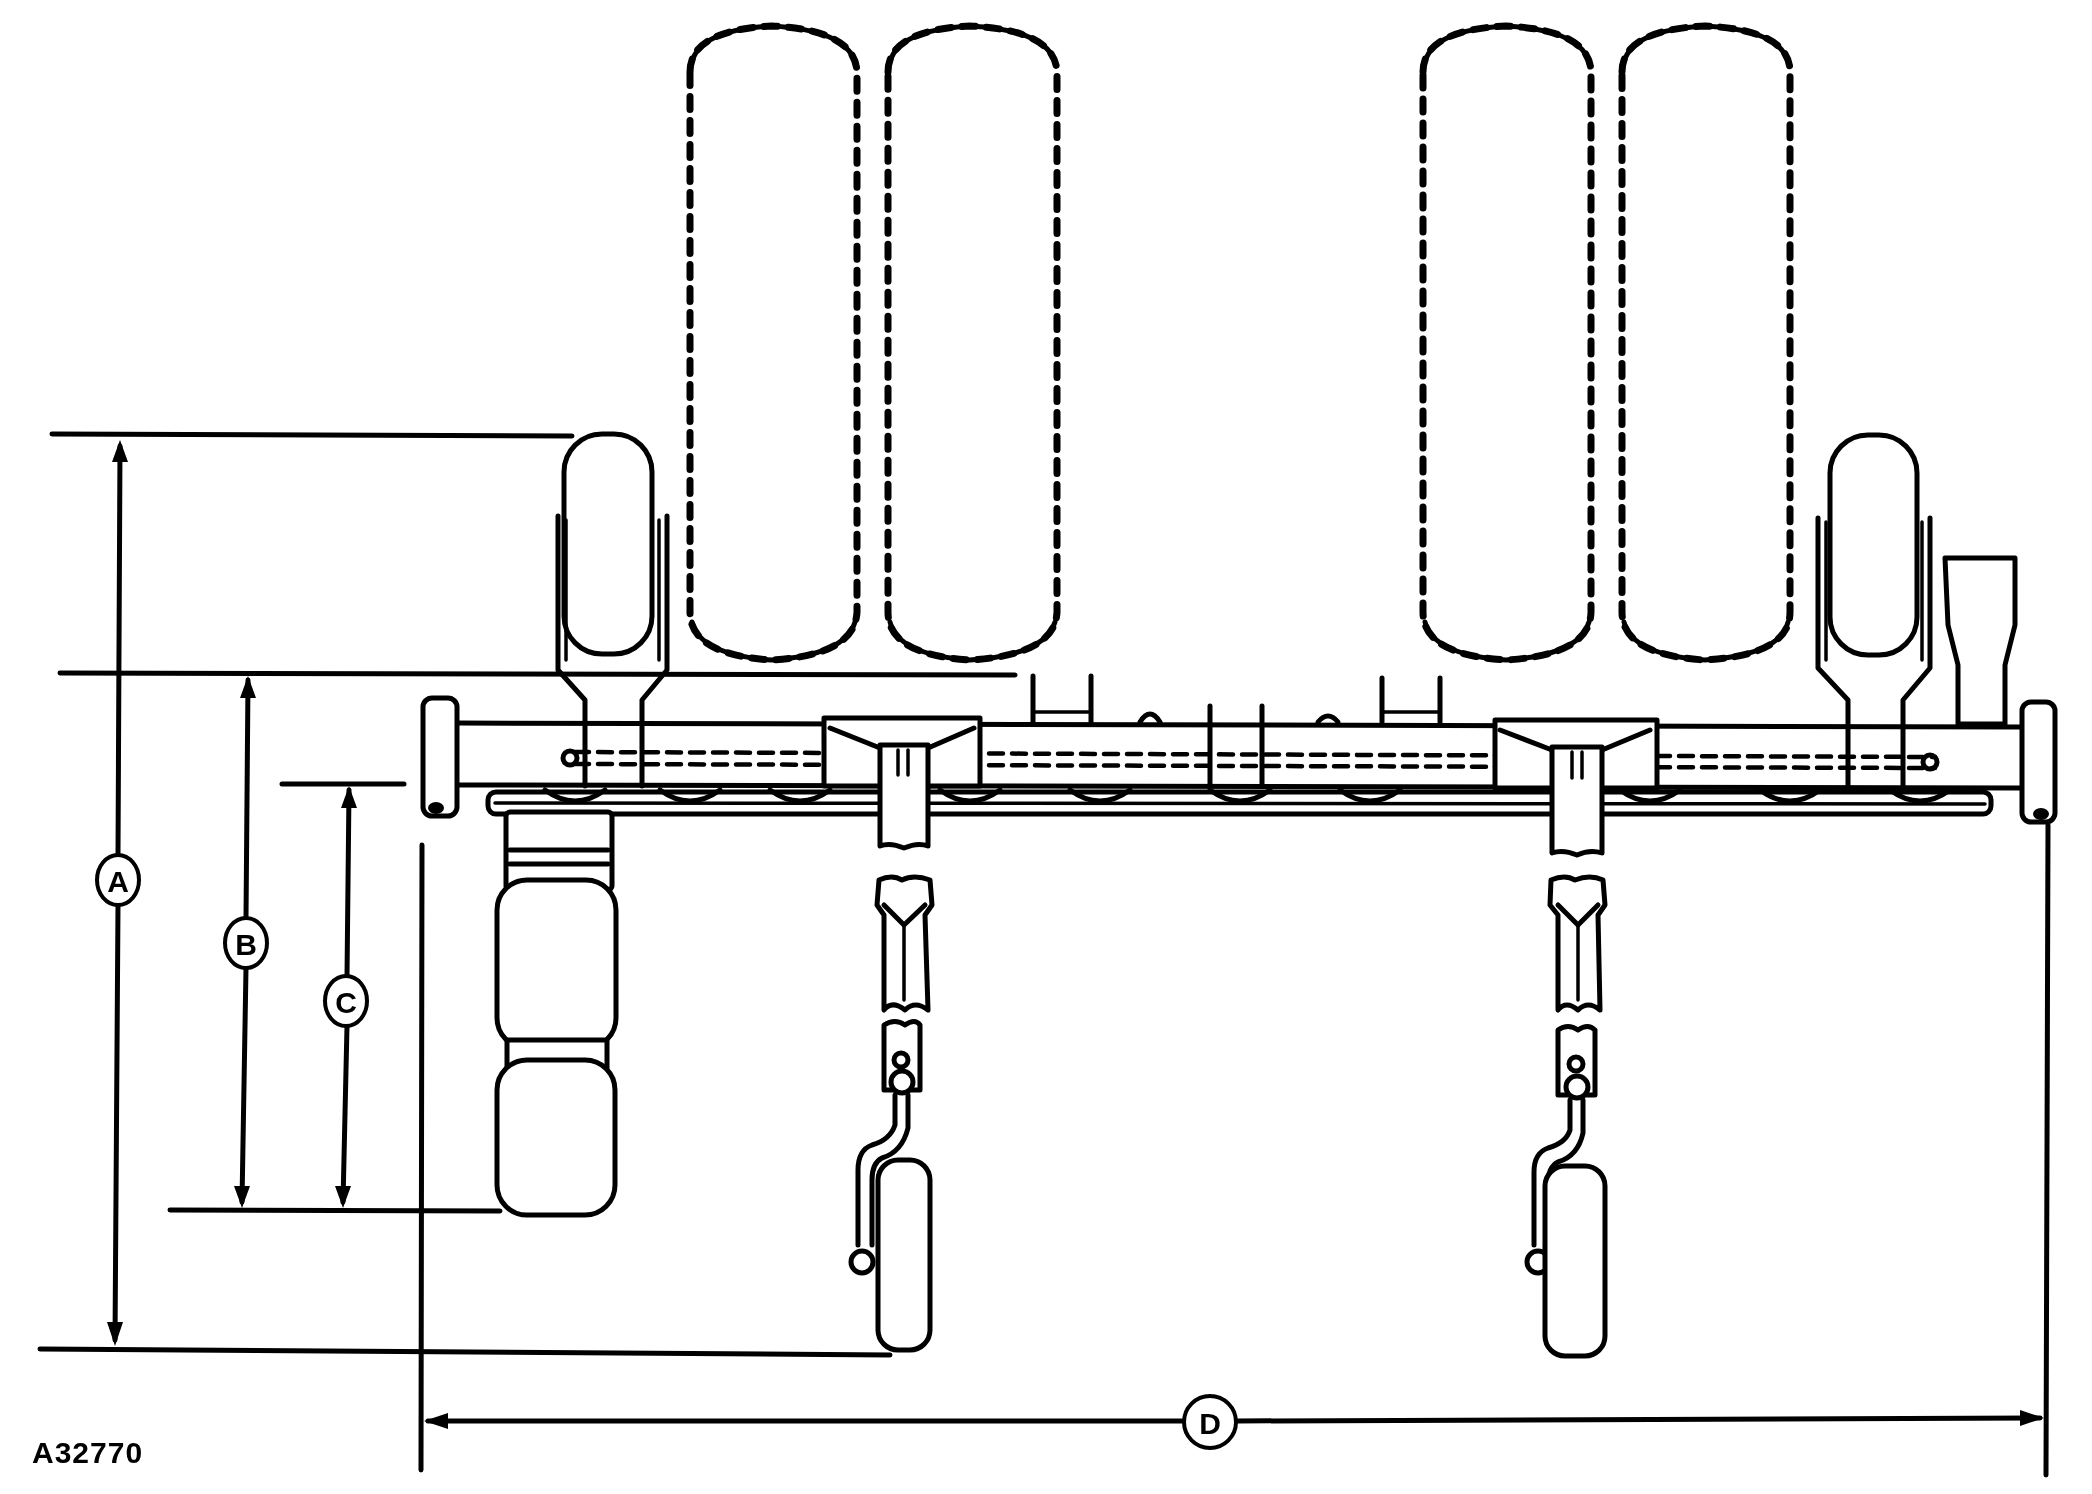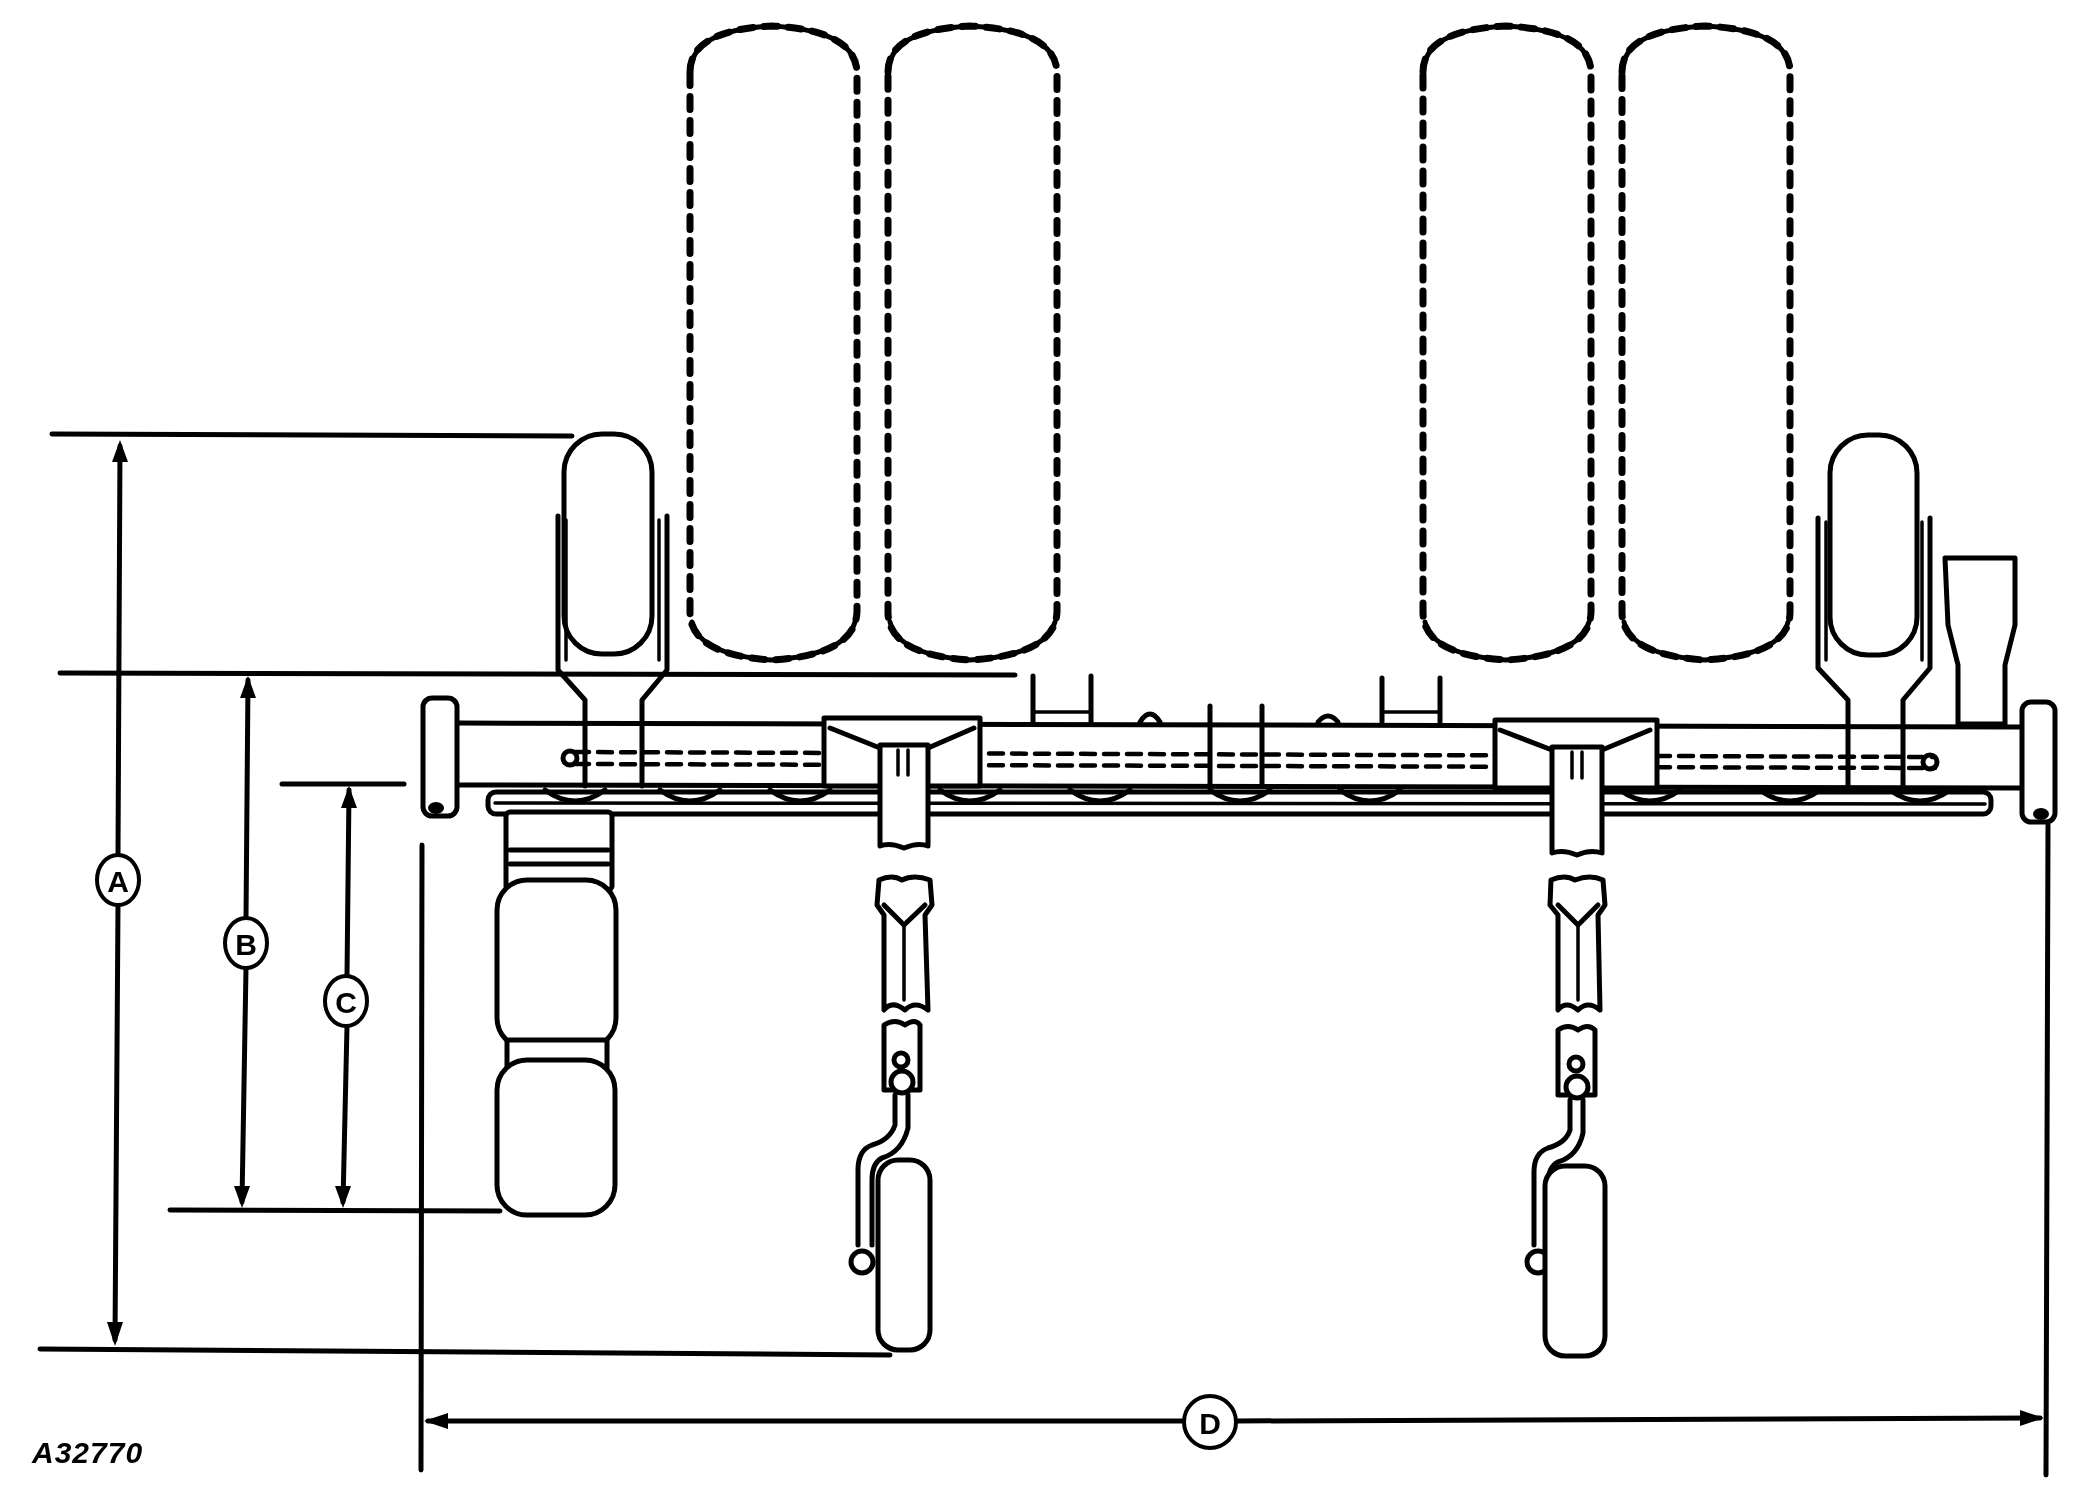--- a/index.html
+++ b/index.html
@@ -6,21 +6,21 @@
   body { width: 2092px; height: 1494px; position: relative; overflow: hidden; font-family: "Liberation Sans", sans-serif; }
   #diagram { position: absolute; left: 0; top: 0; width: 2092px; height: 1494px; }
   .ln { stroke: #000; stroke-width: 5; fill: none; stroke-linecap: round; stroke-linejoin: round; }
   .thin { stroke: #000; stroke-width: 3.5; fill: none; stroke-linecap: round; stroke-linejoin: round; }
   .fillw { fill: #fff; stroke: #000; stroke-width: 5; stroke-linejoin: round; }
   .dash { stroke: #000; stroke-width: 7; fill: none; stroke-dasharray: 13 11; stroke-linecap: round; }
   .dash2 { stroke: #000; stroke-width: 4.5; fill: none; stroke-dasharray: 14 9; stroke-linecap: round; }
   .blk { fill: #000; }
   .circ { fill: #fff; stroke: #000; stroke-width: 4; }
   .lbl-letter { font-family: "Liberation Sans", sans-serif; font-weight: bold; font-size: 30px; fill: #000; text-anchor: middle; dominant-baseline: central; }
-  .fig-id { position: absolute; left: 32px; top: 1436px; font-family: "Liberation Sans", sans-serif; font-weight: bold; font-style: italic; font-size: 30px; letter-spacing: 1px; color: #000; }
+  .fig-id { position: absolute; left: 32px; top: 1436px; font-family: "Liberation Sans", sans-serif; font-weight: bold; font-size: 30px; letter-spacing: 1px; color: #000; }
 </style>
 </head>
 <body>
 
 <svg id="diagram" viewBox="0 0 2092 1494" xmlns="http://www.w3.org/2000/svg">
 
   <g>
     <path class="dash" d="M690,72 Q690,30 772,26 Q855,30 857,72 L857,612 Q855,655 772,660 Q690,655 690,612 Z"></path>
     <path class="dash" d="M888,72 Q888,30 970,26 Q1055,30 1057,72 L1057,612 Q1055,655 970,660 Q888,655 888,612 Z"></path>
     <path class="dash" d="M1423,72 Q1423,30 1506,26 Q1590,30 1591,72 L1591,612 Q1590,655 1506,660 Q1423,655 1423,612 Z"></path>

